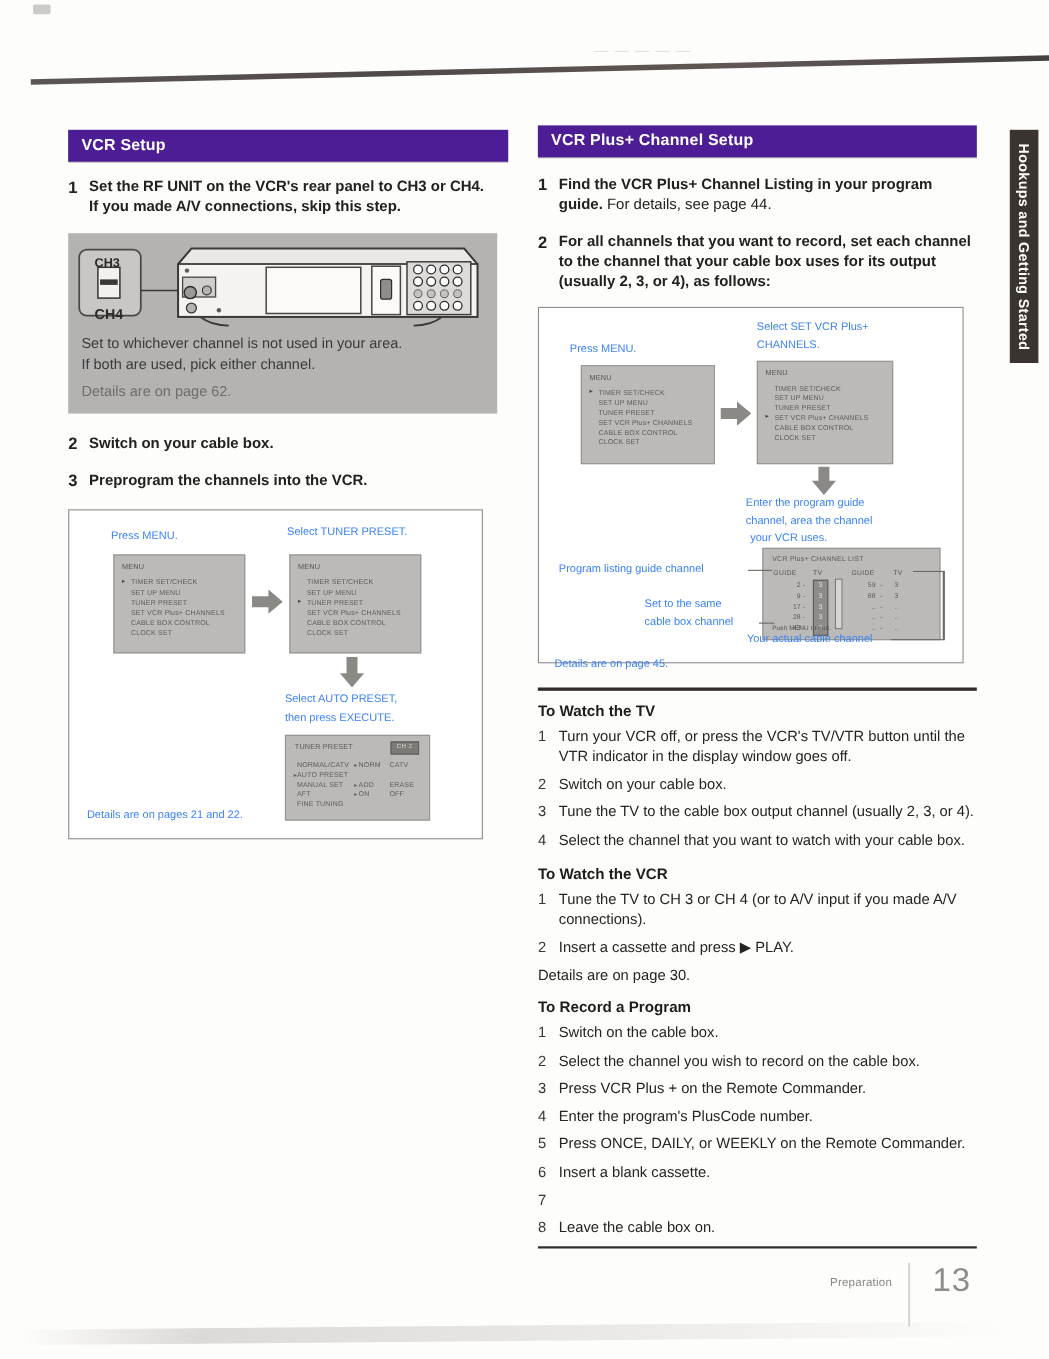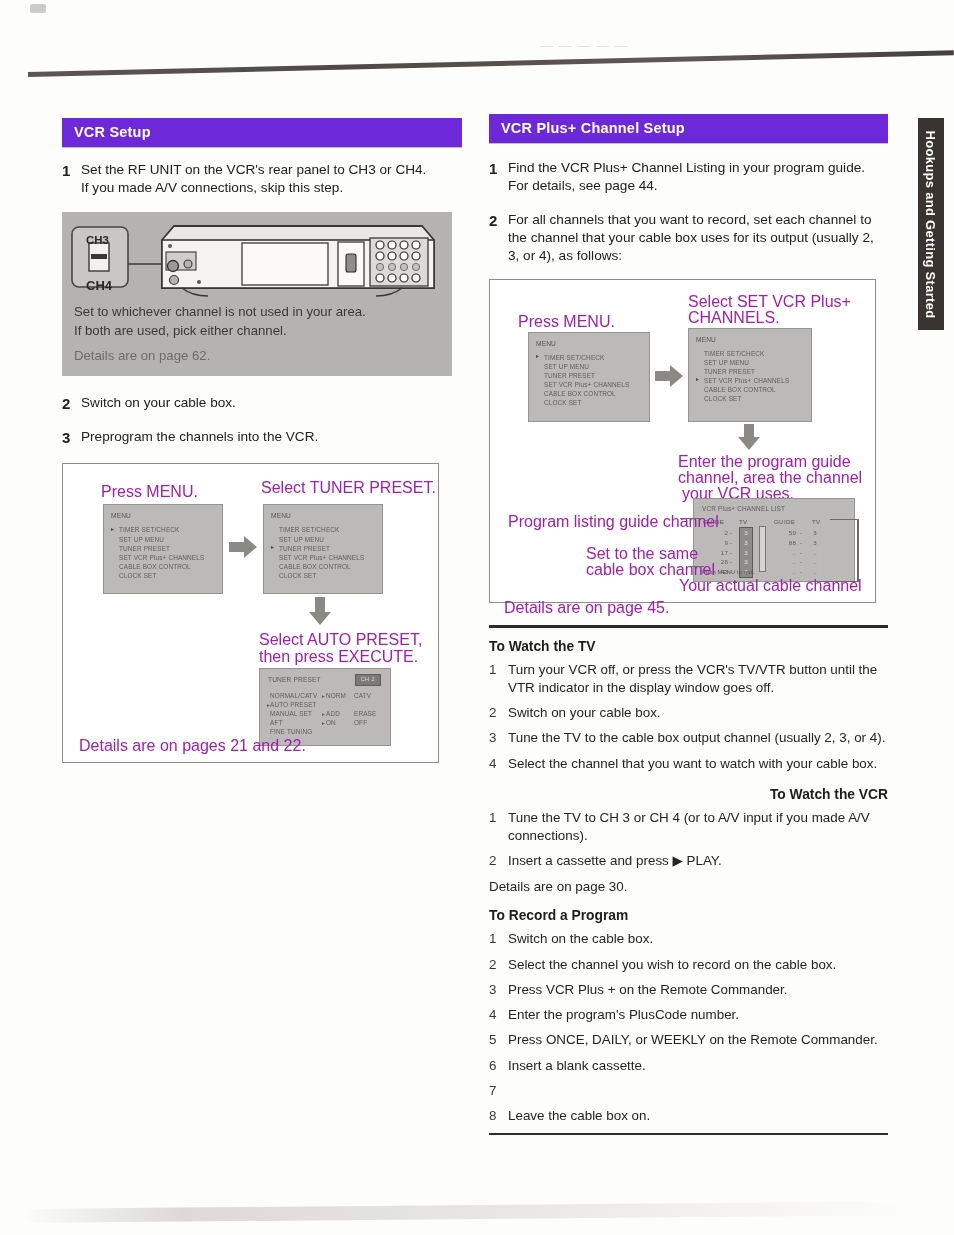--- a/index.html
+++ b/index.html
@@ -65,21 +65,21 @@
   .col-right {
     position: absolute;
     left: 489px;
     top: 114px;
     width: 399px;
   }
 
   
   .section-bar {
     position: relative;
-    background: #6d28d9;
+    background: #4c1d95;
     color: #ffffff;
     font-weight: bold;
     font-size: 14.5px;
     letter-spacing: .2px;
     padding: 6px 10px 7px 12px;
     box-shadow: 0 1px 0 rgba(0,0,0,.25);
   }
   .section-bar.right-bar { font-size: 14.5px; }
 
   
@@ -92,21 +92,21 @@
     flex: 0 0 19px;
     font-weight: bold;
     font-size: 15px;
     color: #232020;
   }
   .step .body {
     font-size: 13.6px;
     color: #232020;
   }
   .step .body b {
-    font-weight: normal;
+    font-weight: bold;
   }
   .step .body .light {
     font-weight: normal;
   }
 
   
   .grey-panel {
     position: relative;
     margin-top: 15px;
     background: #b4b3b1;
@@ -130,22 +130,22 @@
     position: relative;
     margin-top: 16px;
     border: 1px solid #8d8c8a;
     background: #ffffff;
   }
   .diagram-box.left-d { width: 375px; height: 298px; }
   .diagram-box.right-d { width: 385px; height: 322px; }
 
   .dlabel {
     position: absolute;
-    font-size: 16px;
-    color: #a21caf;
+    font-size: 10px;
+    color: #3b82f6;
     line-height: 1.2;
     white-space: nowrap;
   }
 
   
   .osd {
     position: absolute;
     background: #bbbab8;
     border: 1px solid #96948f;
     color: #5d5b58;
@@ -623,21 +623,21 @@
       <li>
           <span class="n">3</span>
           <span>Tune the TV to the cable box output channel (usually 2, 3, or 4).</span>
         </li>
       <li>
           <span class="n">4</span>
           <span>Select the channel that you want to watch with your cable box.</span>
         </li>
     </ol>
 
-    <div class="subhead" style="margin-top:14px;text-align:right;">To Watch the VCR</div>
+    <div class="subhead" style="margin-top:14px;">To Watch the VCR</div>
     <ol class="numlist">
       <li>
           <span class="n">1</span>
           <span>Tune the TV to CH 3 or CH 4 (or to A/V input if you made A/V connections).</span>
         </li>
       <li>
           <span class="n">2</span>
           <span>Insert a cassette and press ▶ PLAY.</span>
         </li>
     </ol>
@@ -677,14 +677,19 @@
           <span>Leave the cable box on.</span>
         </li>
     </ol>
     <div class="hrule thin" style="margin-top:8px;"></div>
   </div>
 
   <div class="side-tab">
     <span>Hookups and Getting Started</span>
   </div>
 
+  <div class="footer">
+    <div class="lbl">Preparation</div>
+    <div class="sep"></div>
+    <div class="pg">13</div>
+  </div>
 
 </div>
 
 </body></html>

